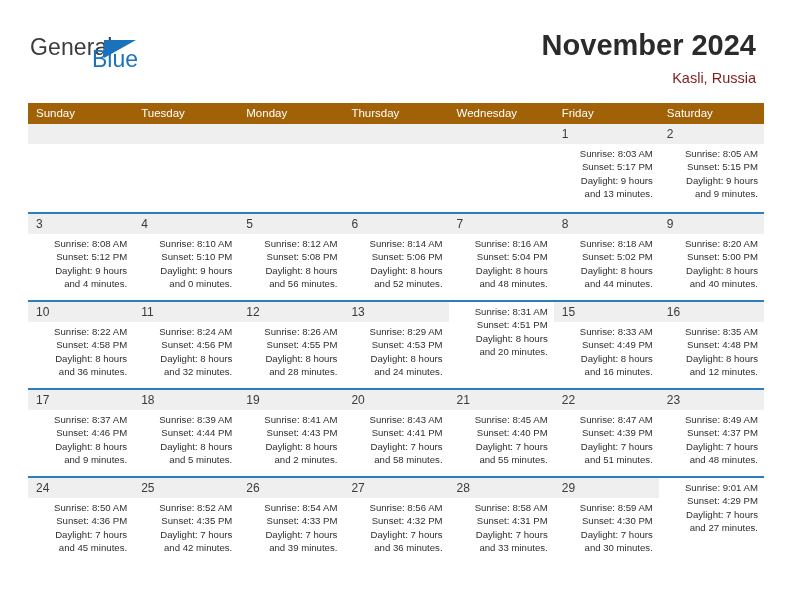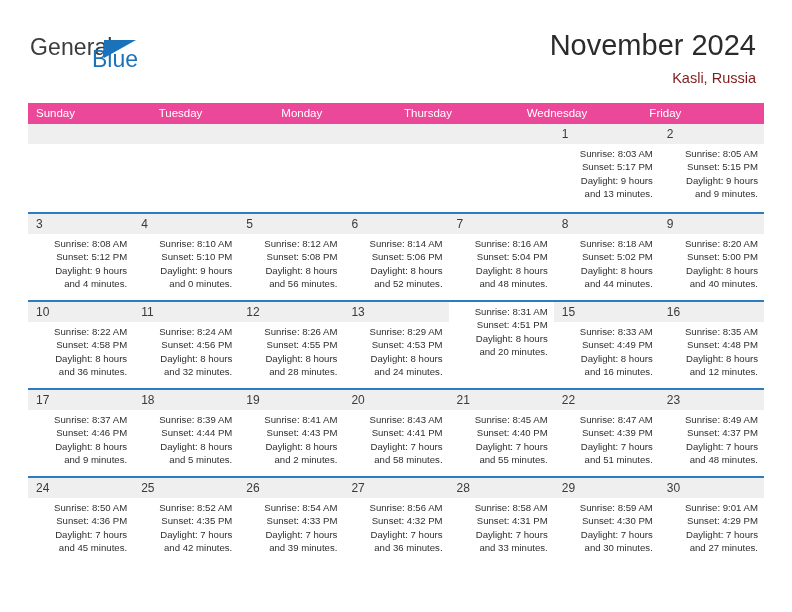--- a/index.html
+++ b/index.html
@@ -67,41 +67,41 @@
     position: absolute;
     right: 36px;
     top: 28px;
     text-align: right;
   }
   .cal-title {
     font-size: 29px;
     color: #2b2b2b;
     line-height: 34px;
     white-space: nowrap;
-    font-weight: normal;
+    font-weight: bold;
   }
   .cal-subtitle {
     font-size: 14.5px;
     color: #7f1d1d;
     line-height: 20px;
     margin-top: 6px;
     white-space: nowrap;
   }
 
   
   .calendar {
     position: absolute;
     left: 28px;
     top: 103px;
     width: 736px;
   }
   .weekdays {
     display: flex;
     width: 100%;
-    background: #ec4899;
+    background: #a16207;
     height: 21px;
   }
   .weekday {
     flex: 1 1 0;
     color: #ffffff;
     font-size: 11.5px;
     line-height: 21px;
     padding-left: 8px;
     box-sizing: border-box;
     white-space: nowrap;
@@ -170,20 +170,21 @@
   </div>
 
   <div class="calendar">
     <div class="weekdays">
         <div class="weekday">Sunday</div>
         <div class="weekday">Tuesday</div>
         <div class="weekday">Monday</div>
         <div class="weekday">Thursday</div>
         <div class="weekday">Wednesday</div>
         <div class="weekday">Friday</div>
+        <div class="weekday">Saturday</div>
       </div>
     <div class="weeks">
         <div class="week first">
           <div class="day empty">
             <div class="day-numband">
               <div class="day-num"></div>
             </div>
           </div>
           <div class="day empty">
             <div class="day-numband">
@@ -523,23 +524,20 @@
               <div class="day-num">29</div>
             </div>
             <div class="day-body">
               <div class="day-line">Sunrise: 8:59 AM</div>
               <div class="day-line">Sunset: 4:30 PM</div>
               <div class="day-line">Daylight: 7 hours</div>
               <div class="day-line">and 30 minutes.</div>
             </div>
           </div>
           <div class="day">
-            <div class="day-numband">
-              <div class="day-num">30</div>
-            </div>
             <div class="day-body">
               <div class="day-line">Sunrise: 9:01 AM</div>
               <div class="day-line">Sunset: 4:29 PM</div>
               <div class="day-line">Daylight: 7 hours</div>
               <div class="day-line">and 27 minutes.</div>
             </div>
           </div>
         </div>
       </div>
   </div>

